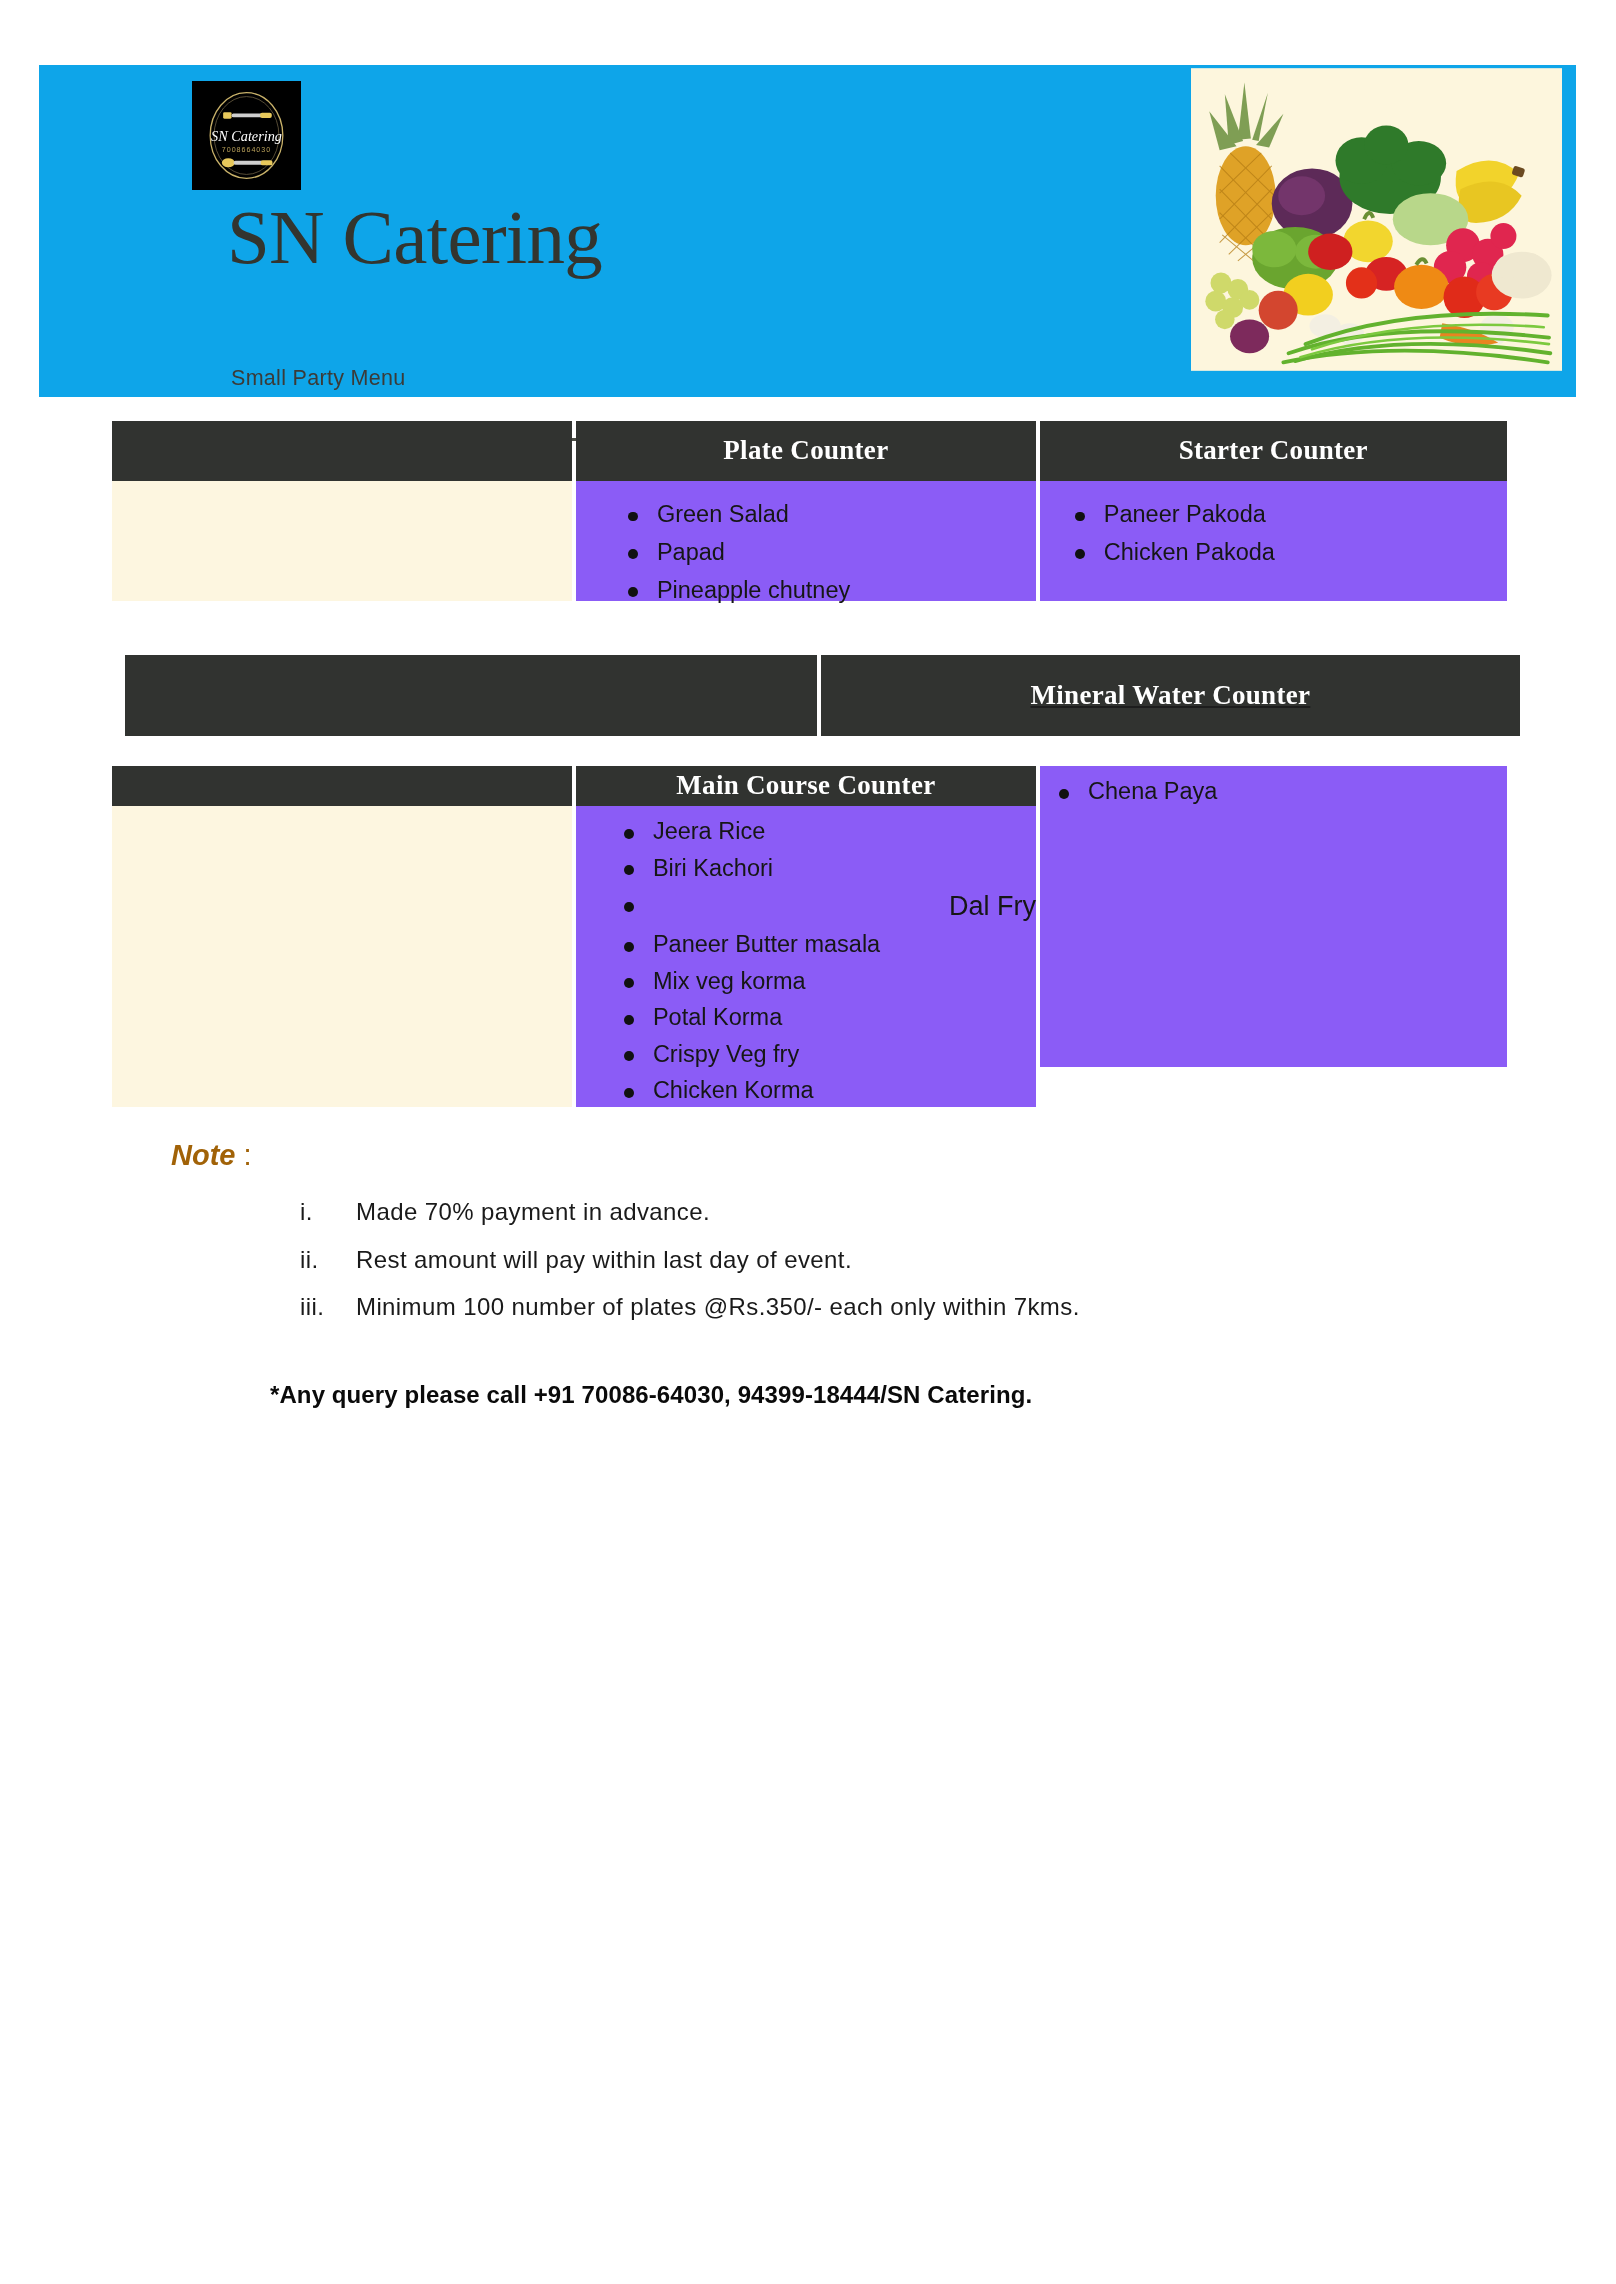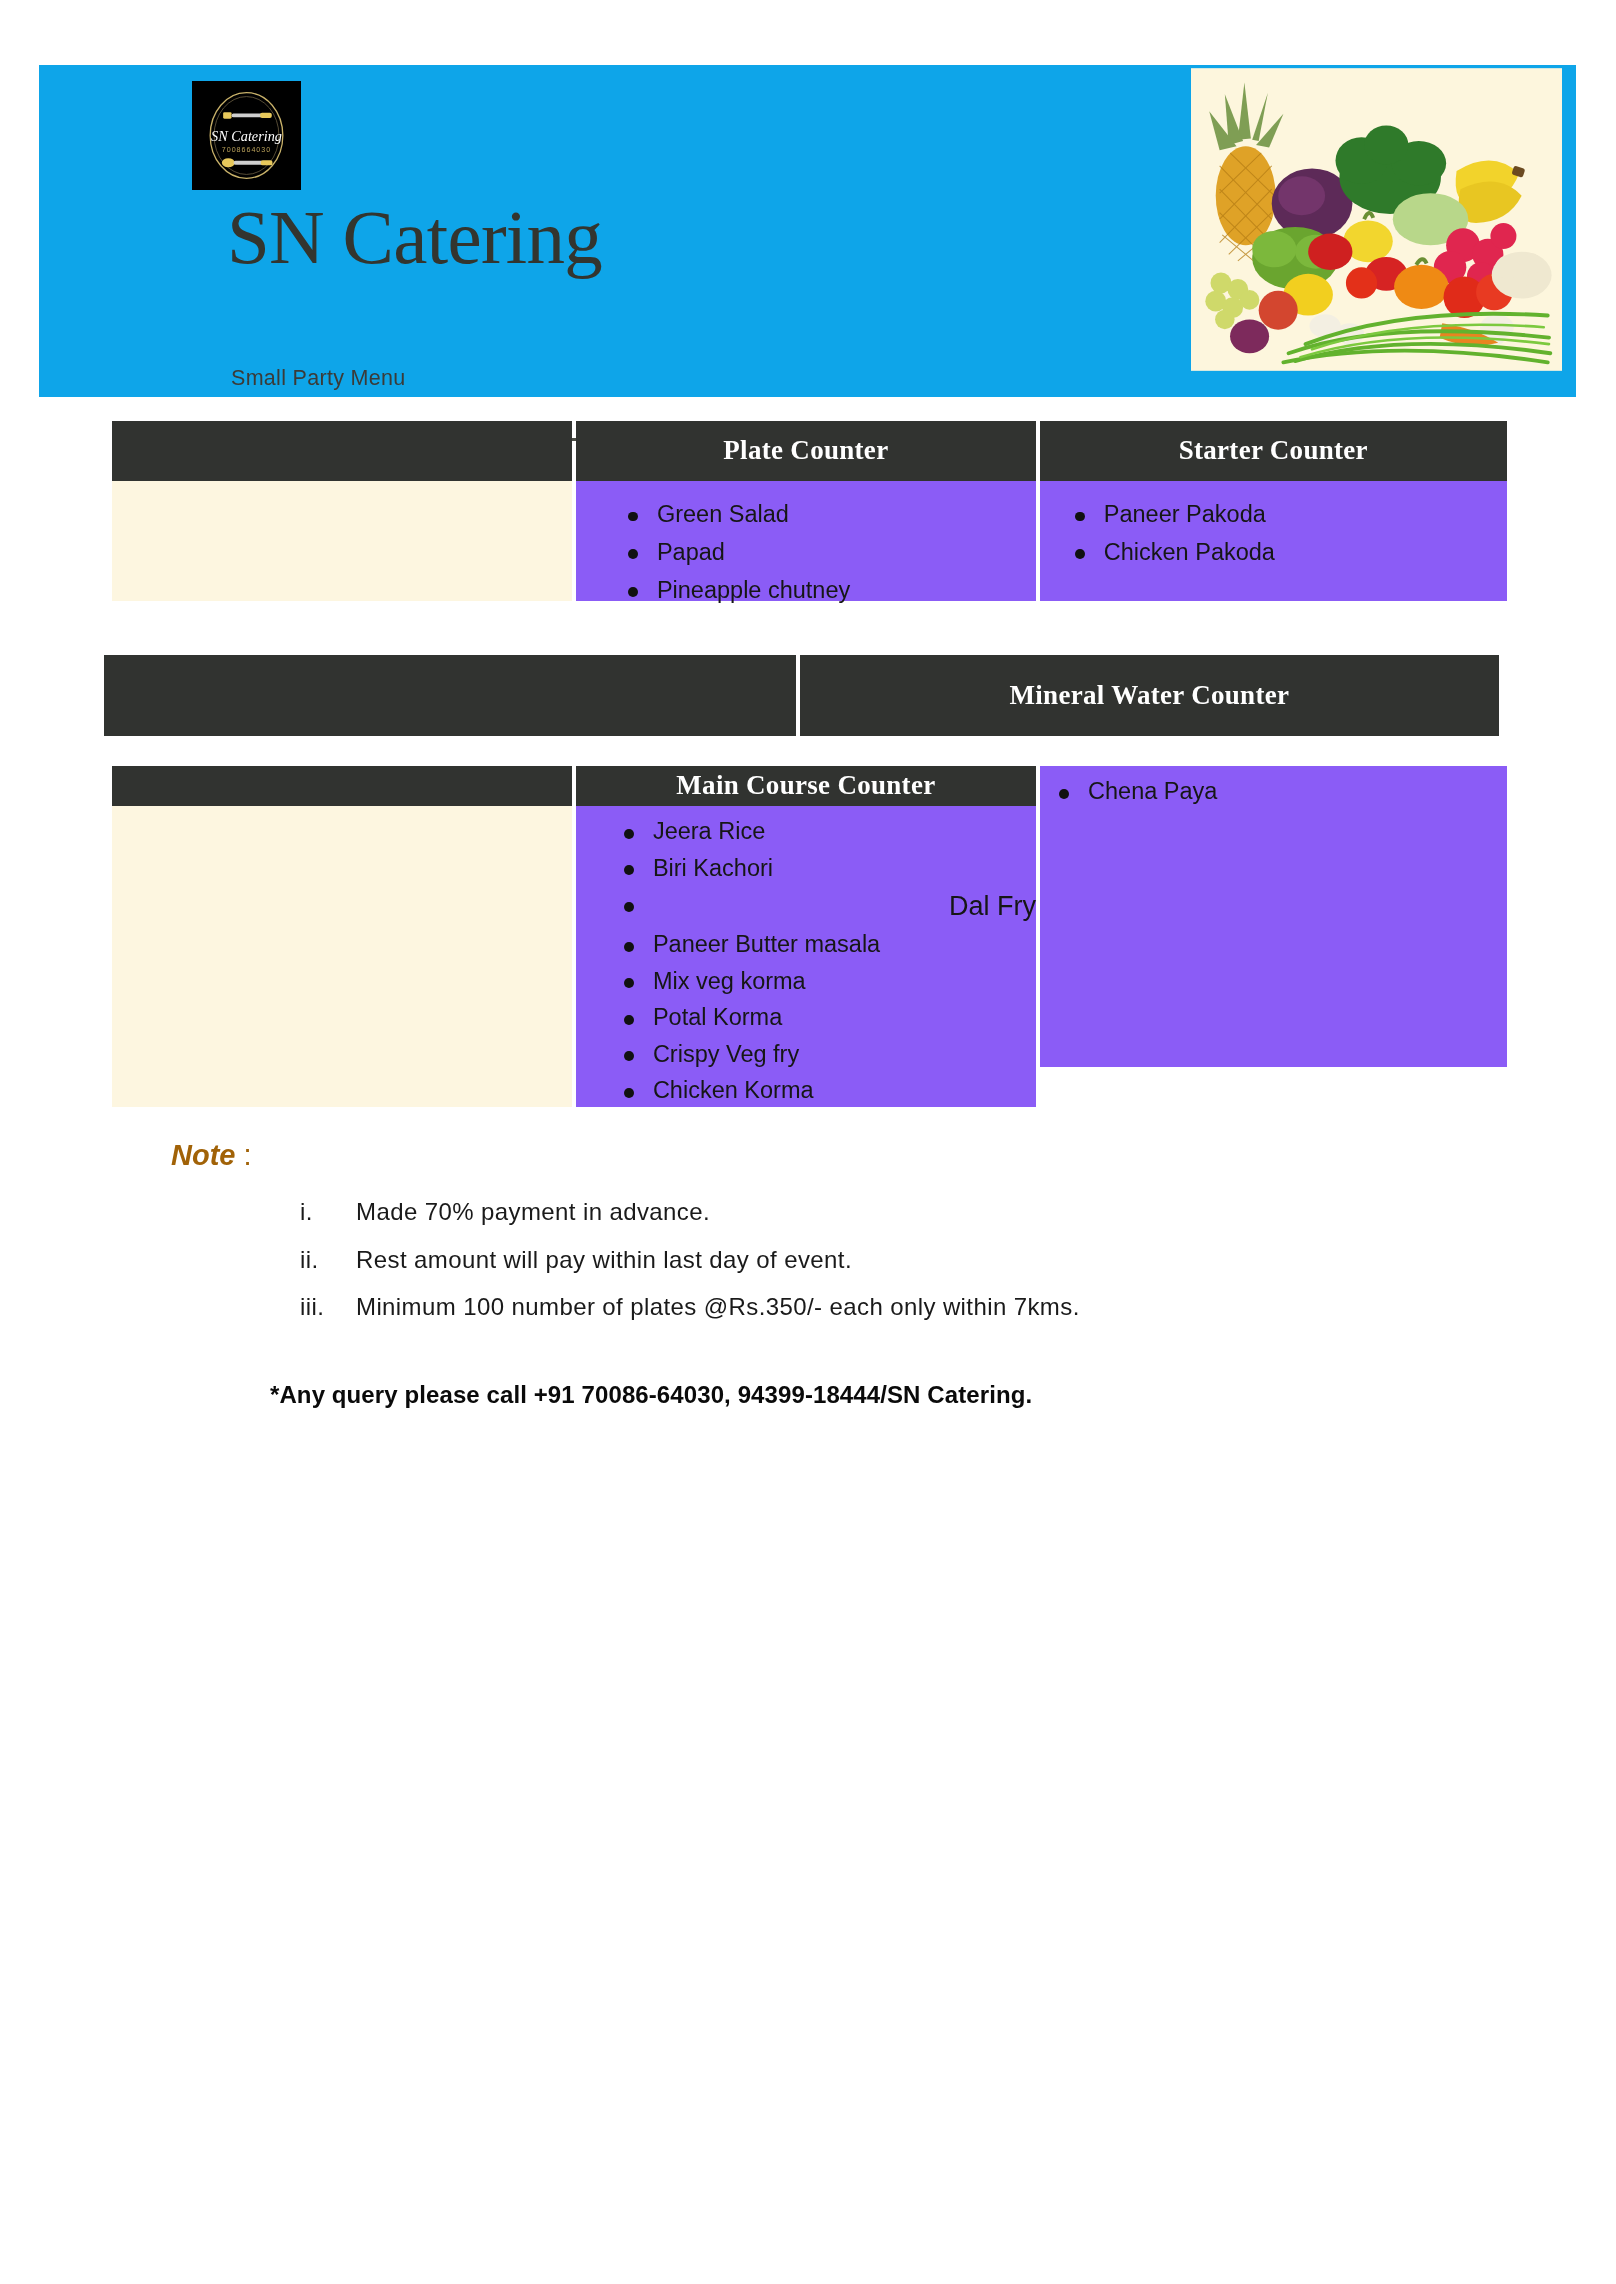--- a/index.html
+++ b/index.html
@@ -365,21 +365,21 @@
     </div>
     <div class="mt-body" style="height:120px; padding:22px 0 0 30px;">
       <ul class="dish-list">
         <li>Paneer Pakoda</li>
         <li>Chicken Pakoda</li>
       </ul>
     </div>
   </div>
 </div>
 
-<div class="menu-table" style="left:104px; top:655px; width:1472px;">
+<div class="menu-table" style="left:125px; top:655px; width:1472px;text-decoration:underline;">
 
   <div class="mt-cell" style="width:692px;">
     <div class="mt-head" style="height:81px;">
       <span class="mt-head-text"></span>
     </div>
   </div>
 
   <div class="mt-cell" style="width:699px;">
     <div class="mt-head" style="height:81px;">
       <span class="mt-head-text">Mineral Water Counter</span>

